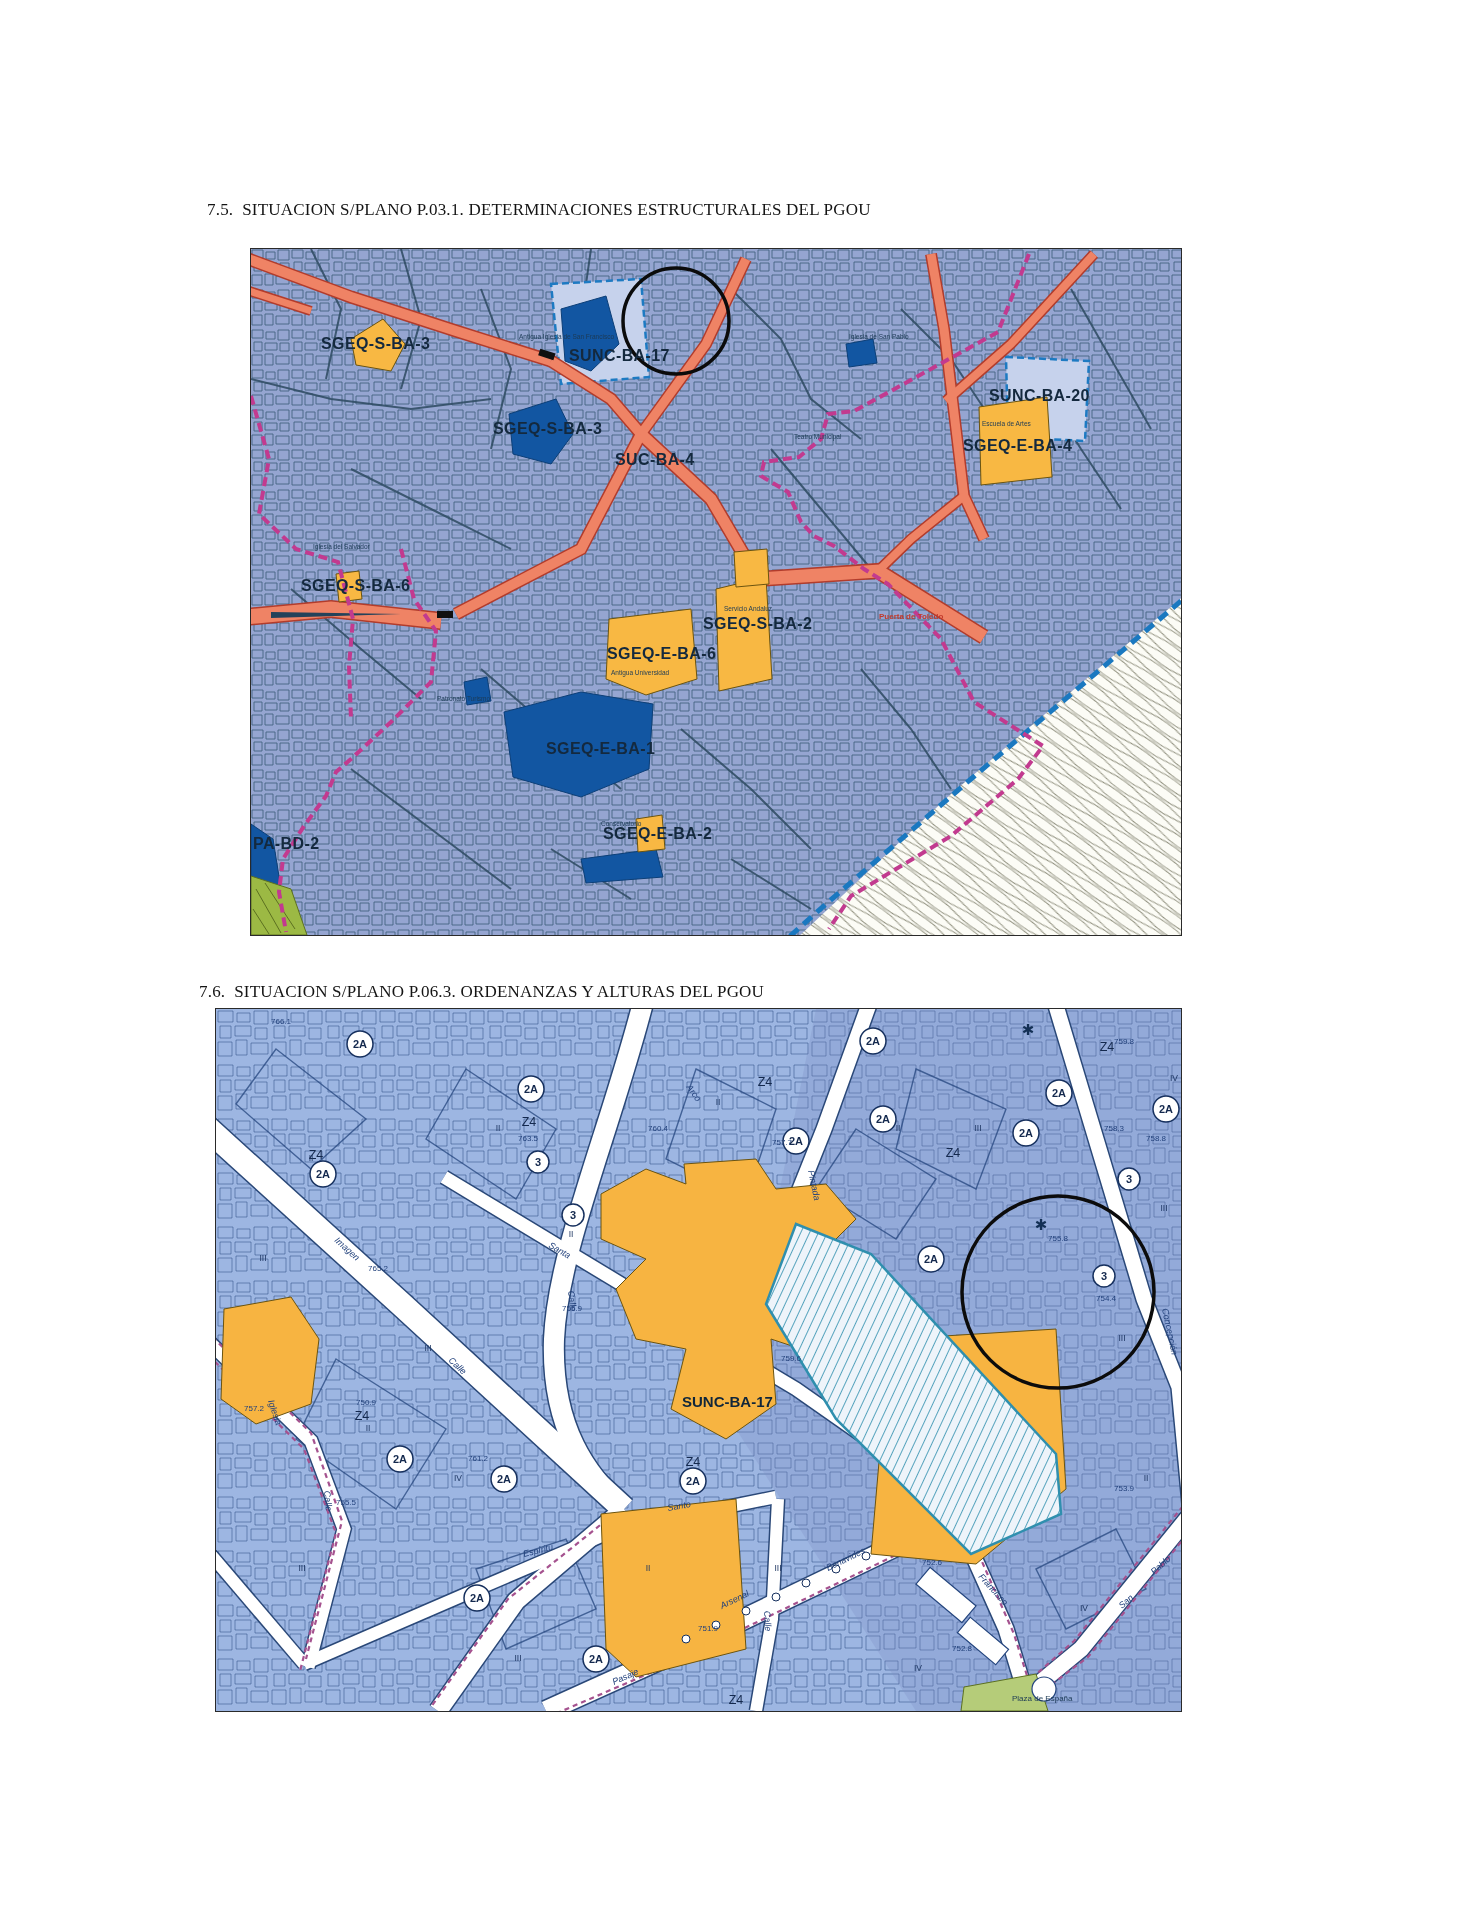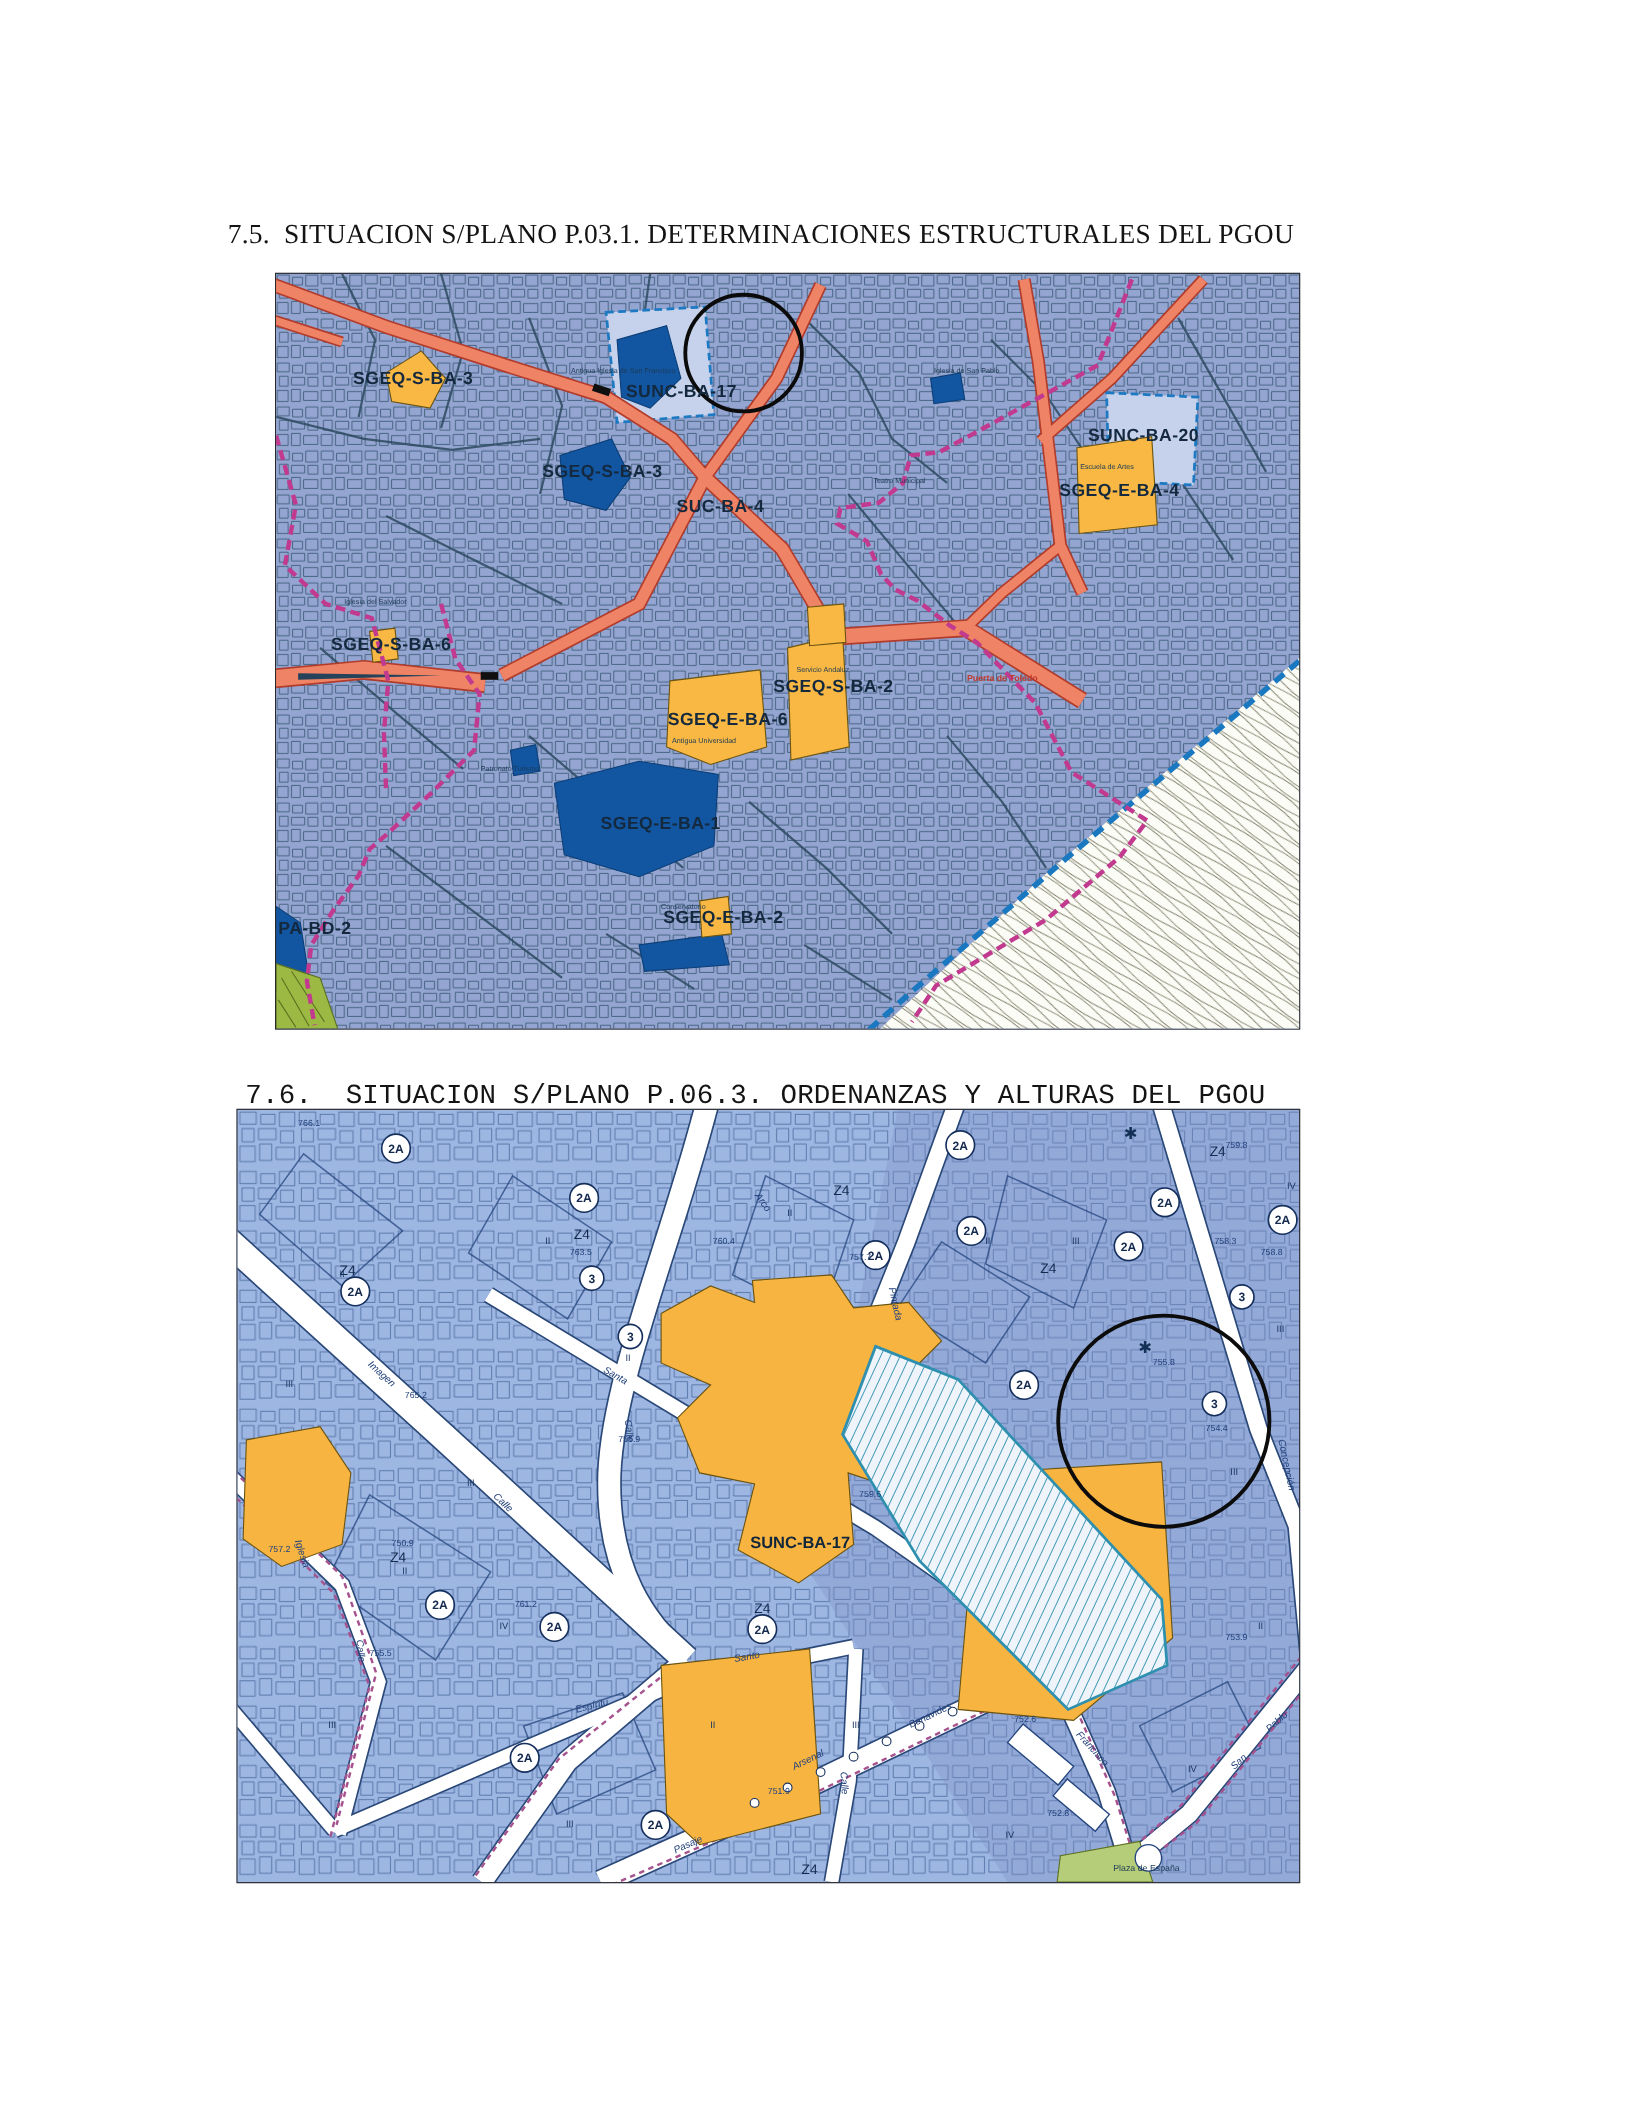--- a/index.html
+++ b/index.html
@@ -1,20 +1,20 @@
 <!DOCTYPE html>
 <html><head>
 <meta charset="utf-8">
 <style>
   html,body{margin:0;padding:0;}
   body{width:1483px;height:1920px;background:#ffffff;position:relative;overflow:hidden;
        font-family:"Liberation Serif", serif;}
-  .heading{position:absolute;font-size:25px;color:#141414;white-space:pre;letter-spacing:.2px;}
+  .heading{position:absolute;font-size:17px;color:#141414;white-space:pre;letter-spacing:.2px;}
   #h75{left:207px;top:200px;}
-  #h76{left:223px;top:982px;font-family:Liberation Mono, monospace;}
+  #h76{left:199px;top:982px;}
   .map-frame{position:absolute;border:1px solid #2a2a2a;box-sizing:content-box;background:#95a5d1;}
   #map1{left:250px;top:248px;width:930px;height:686px;}
   #map2{left:215px;top:1008px;width:965px;height:702px;}
   svg{display:block;}
   text{font-family:"Liberation Sans", sans-serif;}
   .zl{font-weight:bold;font-size:16px;fill:#14293e;letter-spacing:.4px;}
   .zl2{font-weight:bold;font-size:15px;fill:#10263a;}
   .minor{font-size:6.5px;fill:#1c3a55;}
   .minor-red{font-size:8px;fill:#c0392b;font-weight:bold;}
   .elev{font-size:8px;fill:#23427c;}

